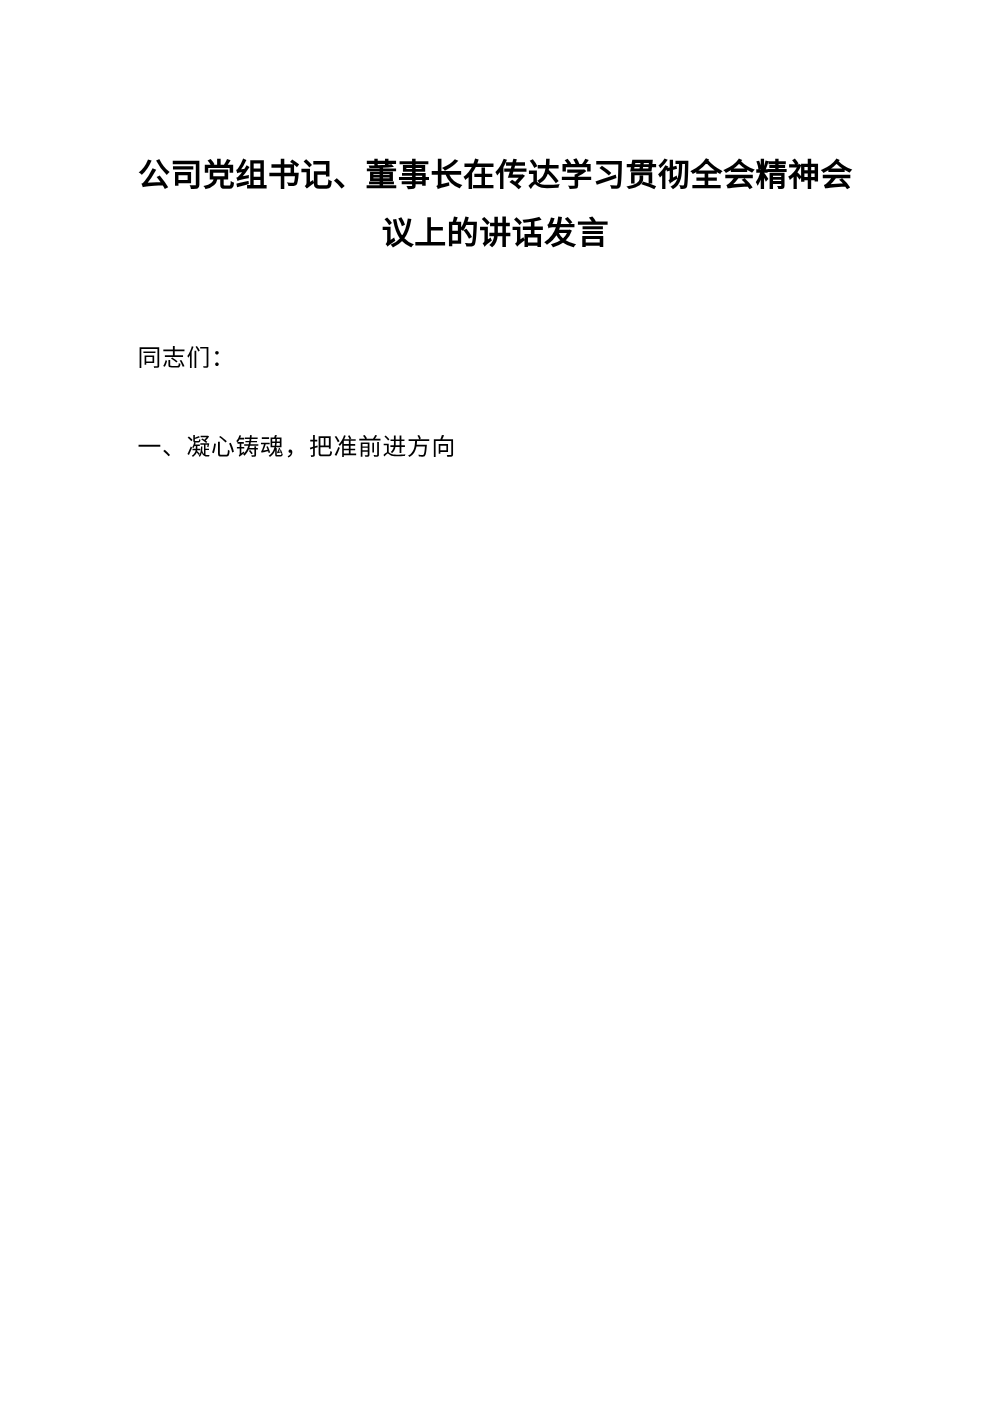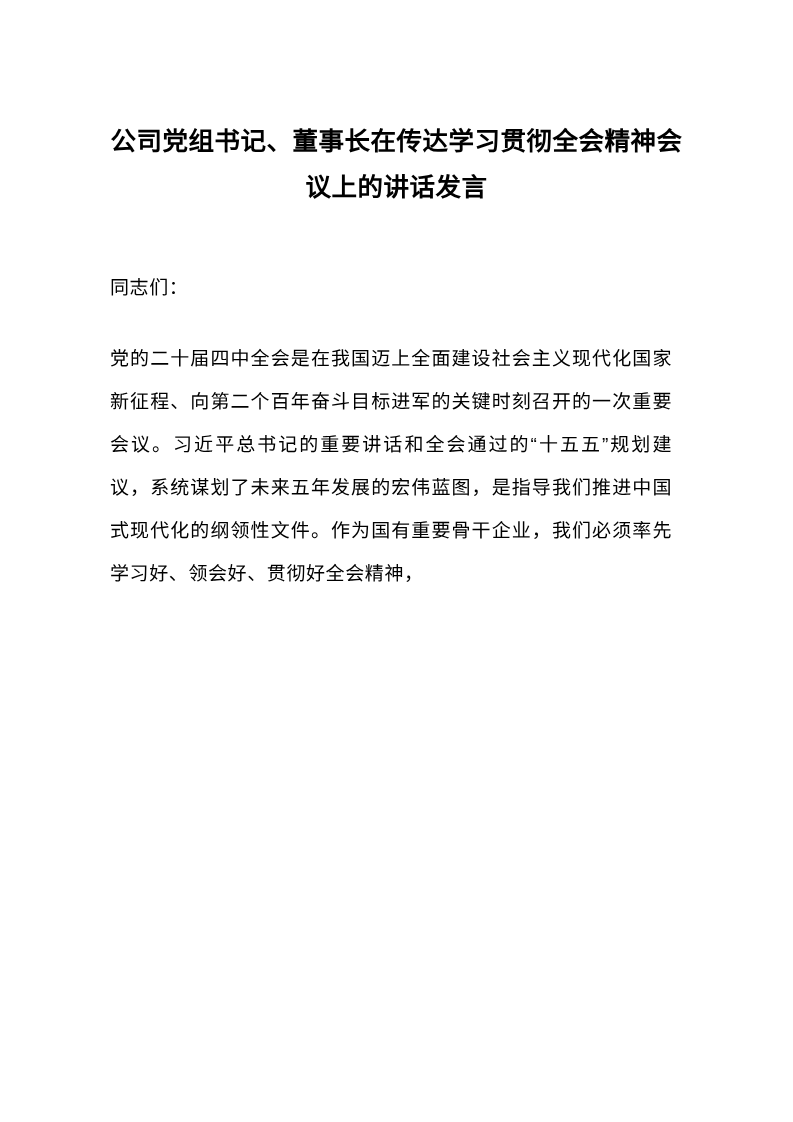--- a/index.html
+++ b/index.html
@@ -35,21 +35,21 @@
   .body-block {
     margin-top: 56px;
   }
   p.para {
     font-size: 19px;
     line-height: 43px;
     margin: 0 11px 30px 0;
     text-align: justify;
     text-justify: inter-ideograph;
     letter-spacing: 0.6px;
-    font-family: Liberation Sans, sans-serif;
+    font-family: Liberation Serif, serif;
   }
   p.para.indent {
     text-indent: 0;
   }
   p.salutation {
     margin-bottom: 28px;
   }
   p.heading {
     margin-bottom: 28px;
   }
@@ -62,18 +62,18 @@
 
 <div class="page">
 
   <h1 class="doc-title">公司党组书记、董事长在传达学习贯彻全会精神会议上的讲话发言</h1>
 
   <div class="body-block">
 
     <p class="para salutation">同志们：</p>
 
 
+    <p class="para heading">一、凝心铸魂，把准前进方向</p>
 
-    <p class="para indent last">党的二十届四中全会是在我国迈上全面建设社会主义现代化国家新征程、向第二个百年奋斗目标进军的关键时刻召开的一次重要会议。习近平总书记的重要讲话和全会通过的“十五五”规划建议，系统谋划了未来五年发展的宏伟蓝图，是指导我们推进中国式现代化的纲领性文件。作为国有重要骨干企业，我们必须率先学习好、领会好、贯彻好全会精神，</p>
 
   </div>
 
 </div>
 
 </body></html>

